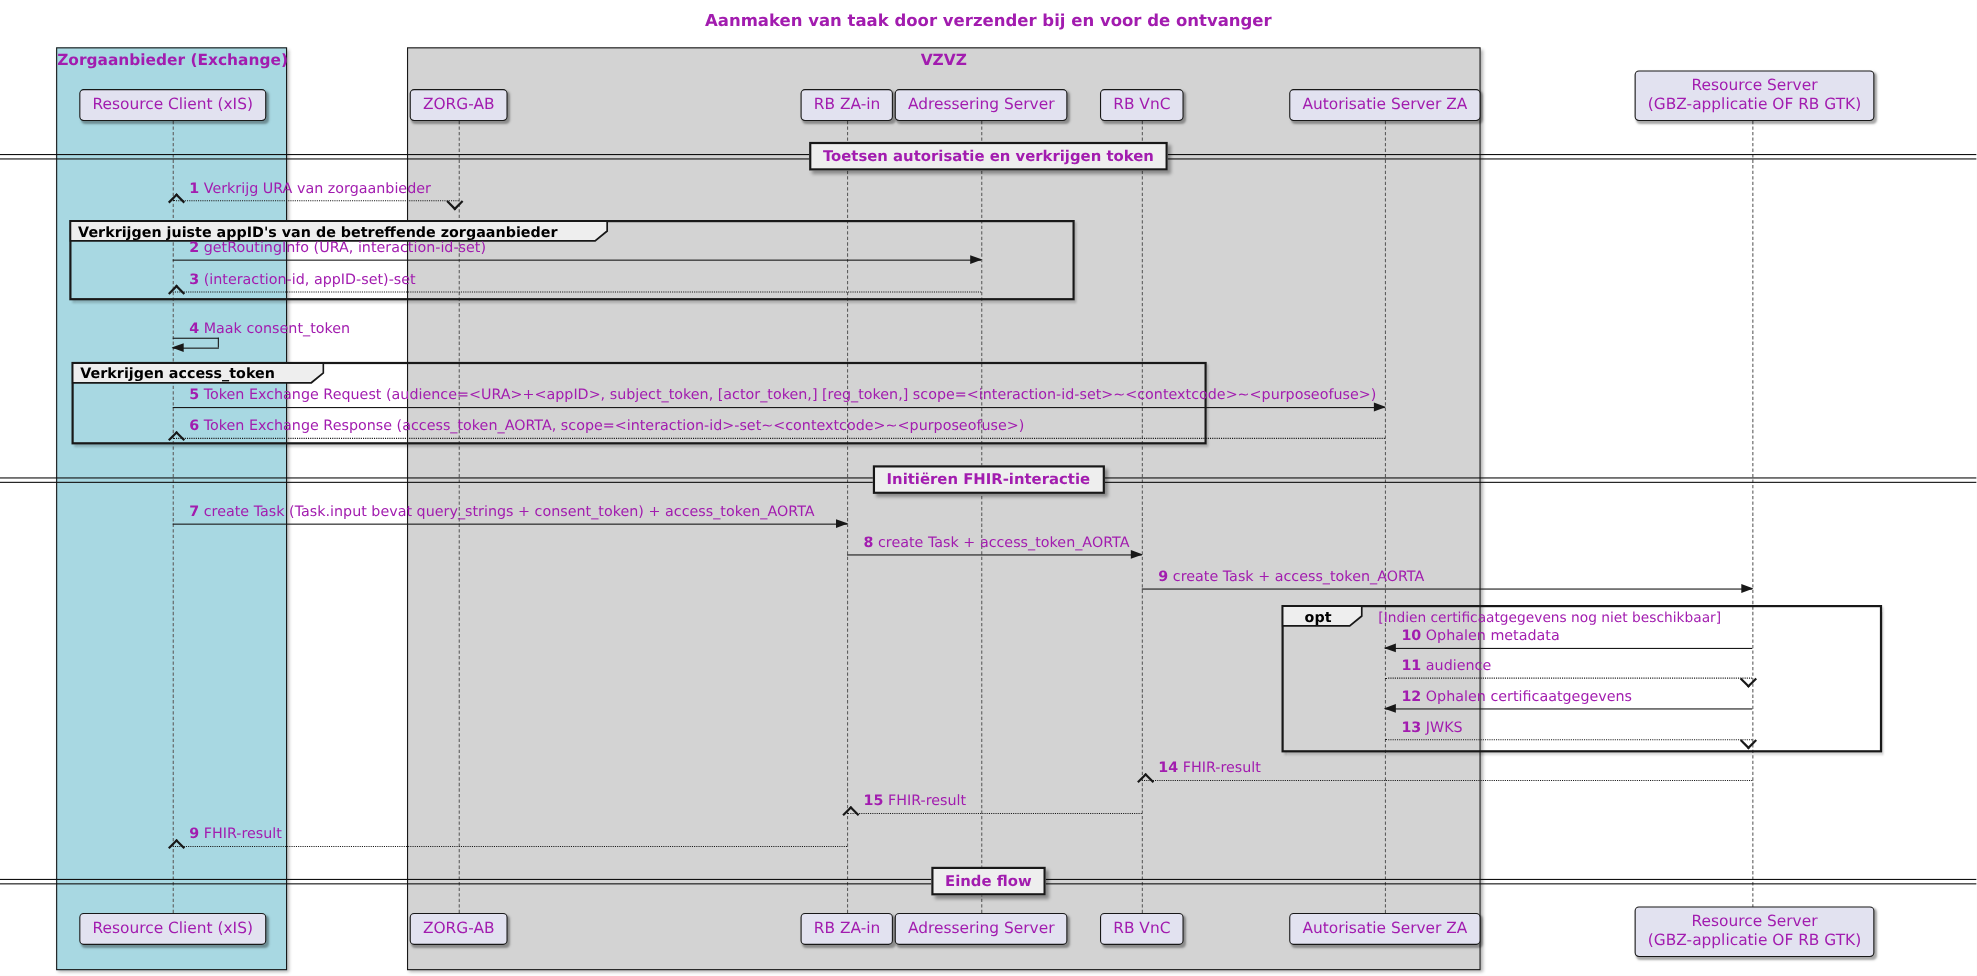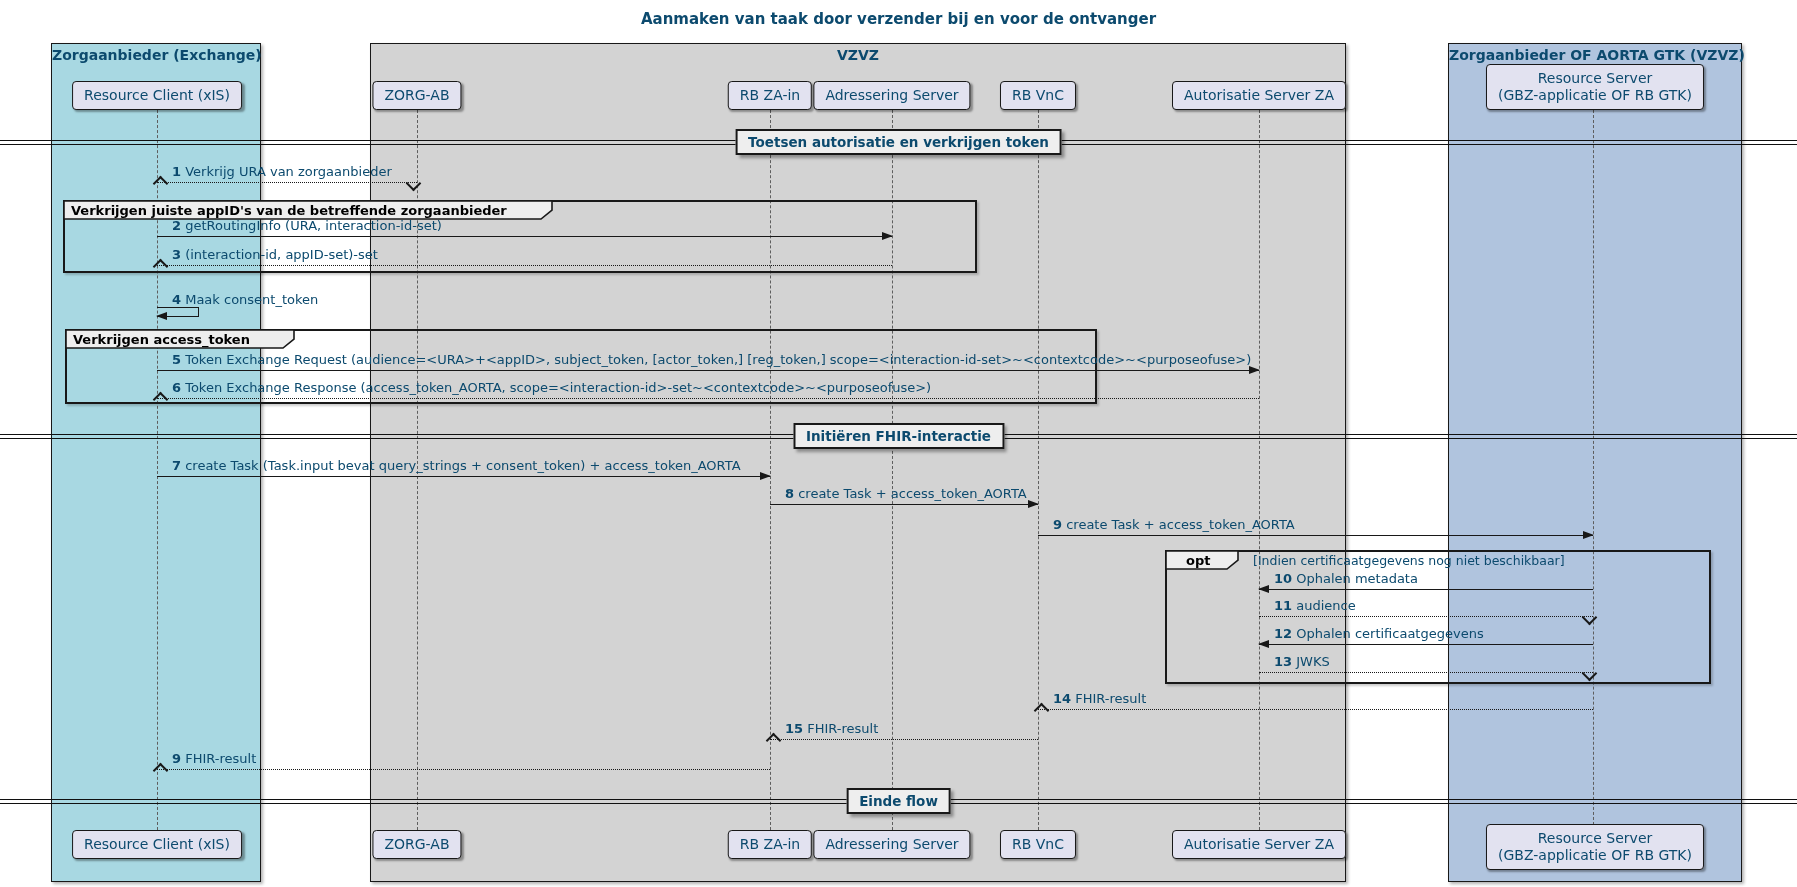--- a/index.html
+++ b/index.html
@@ -1,17 +1,17 @@
 <!DOCTYPE html>
 <html><head>
 <meta charset="utf-8">
 <style>
   html,body{margin:0;padding:0;background:#ffffff;}
   #diagram{position:relative;width:1797px;height:887px;background:#ffffff;
-           font-family:"DejaVu Sans",sans-serif;color:#0c4a6e;overflow:hidden;}
+           font-family:"DejaVu Sans",sans-serif;color:#a21caf;overflow:hidden;}
 
   .title{position:absolute;top:10px;left:0;width:100%;text-align:center;
          font-size:15px;font-weight:bold;}
 
   
   .frame{position:absolute;top:43px;height:839px;border:1.5px solid #181818;
          box-shadow:2px 2px 3px rgba(0,0,0,.3);box-sizing:border-box;}
   .frame-label{font-size:14px;font-weight:bold;text-align:center;margin-top:3px;white-space:nowrap;}
 
   
@@ -57,23 +57,20 @@
 <div id="diagram">
 
   <div class="title">Aanmaken van taak door verzender bij en voor de ontvanger</div>
 
   <div class="frame" style="left:51px;width:210px;background:#A8D8E2;">
     <div class="frame-label">Zorgaanbieder (Exchange)</div>
   </div>
   <div class="frame" style="left:370px;width:976px;background:#D3D3D3;">
     <div class="frame-label">VZVZ</div>
   </div>
-  <div class="frame" style="left:1448px;width:294px;background:#B0C4DE;">
-    <div class="frame-label">Zorgaanbieder OF AORTA GTK (VZVZ)</div>
-  </div>
 
   <div class="lifeline" style="left:157px;"></div>
   <div class="lifeline" style="left:417px;"></div>
   <div class="lifeline" style="left:770px;"></div>
   <div class="lifeline" style="left:892px;"></div>
   <div class="lifeline" style="left:1038px;"></div>
   <div class="lifeline" style="left:1259px;"></div>
   <div class="lifeline" style="left:1593px;"></div>
 
   <div class="divider" style="top:140px;">

